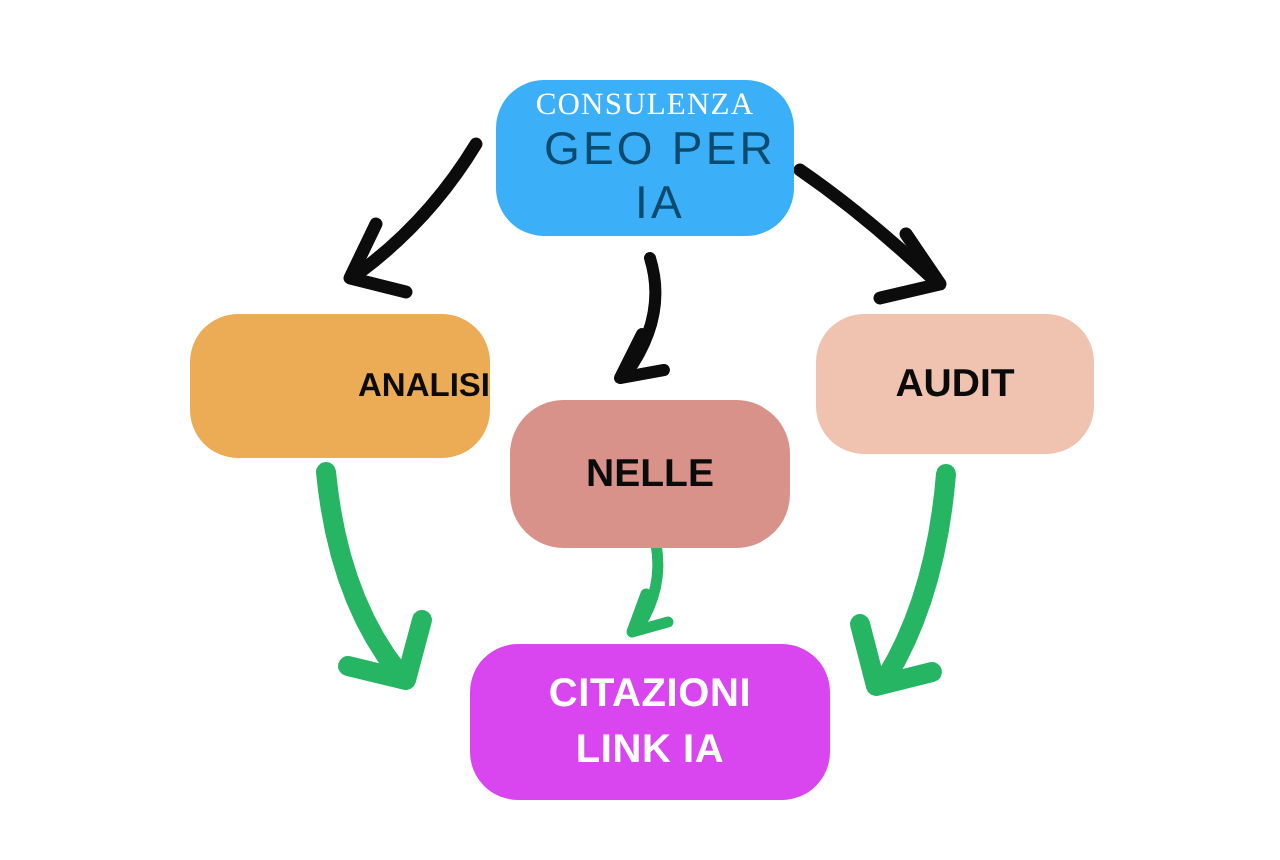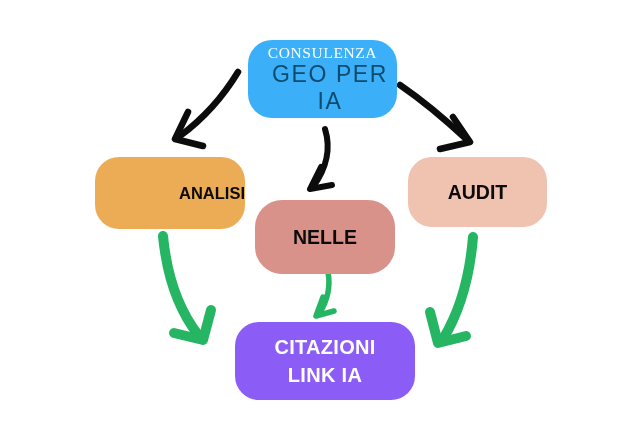--- a/index.html
+++ b/index.html
@@ -113,18 +113,18 @@
   </div>
 
   <div class="node node-link" style="background: rgb(217, 146, 138);">
     <span class="line" style="color: rgb(11, 11, 11);">NELLE</span>
   </div>
 
   <div class="node node-audit" style="background: rgb(239, 195, 176); gap: 19px;">
     <span class="line" style="color: rgb(11, 11, 11);">AUDIT</span>
   </div>
 
-  <div class="node node-citazioni" style="background: #8b5cf6;">
+  <div class="node node-citazioni" style="background: #d946ef;">
     <span class="line" style="color: rgb(255, 255, 255);">CITAZIONI</span>
     <span class="line" style="color: rgb(255, 255, 255);">LINK IA</span>
   </div>
 
 </div>
 
 </body></html>

